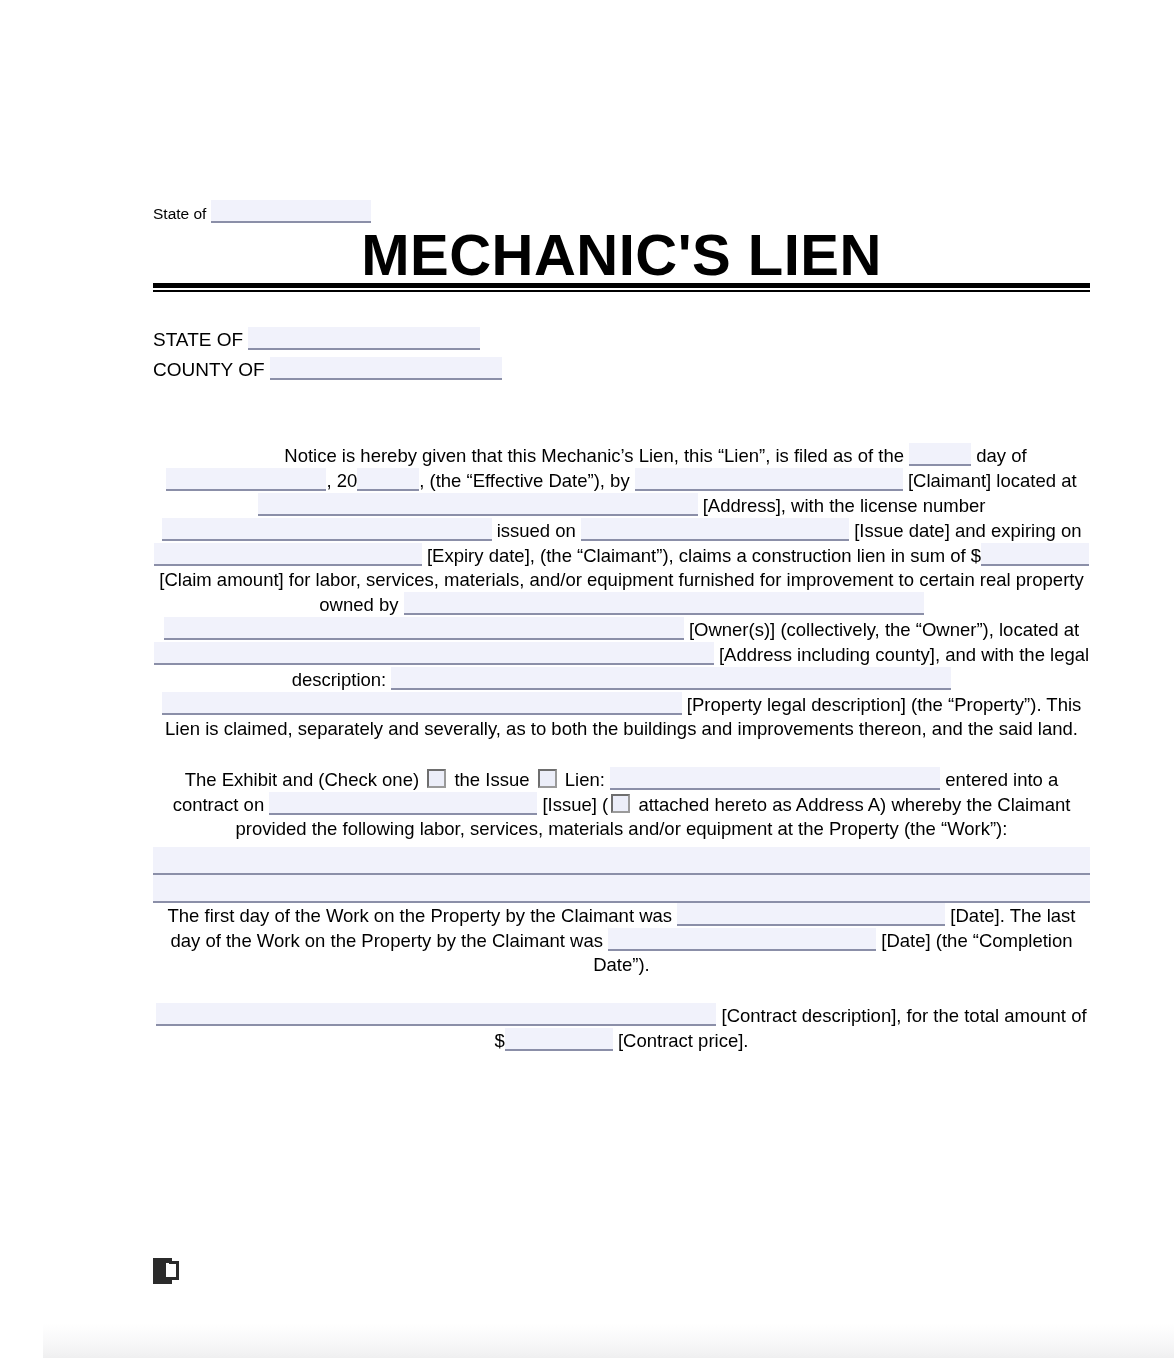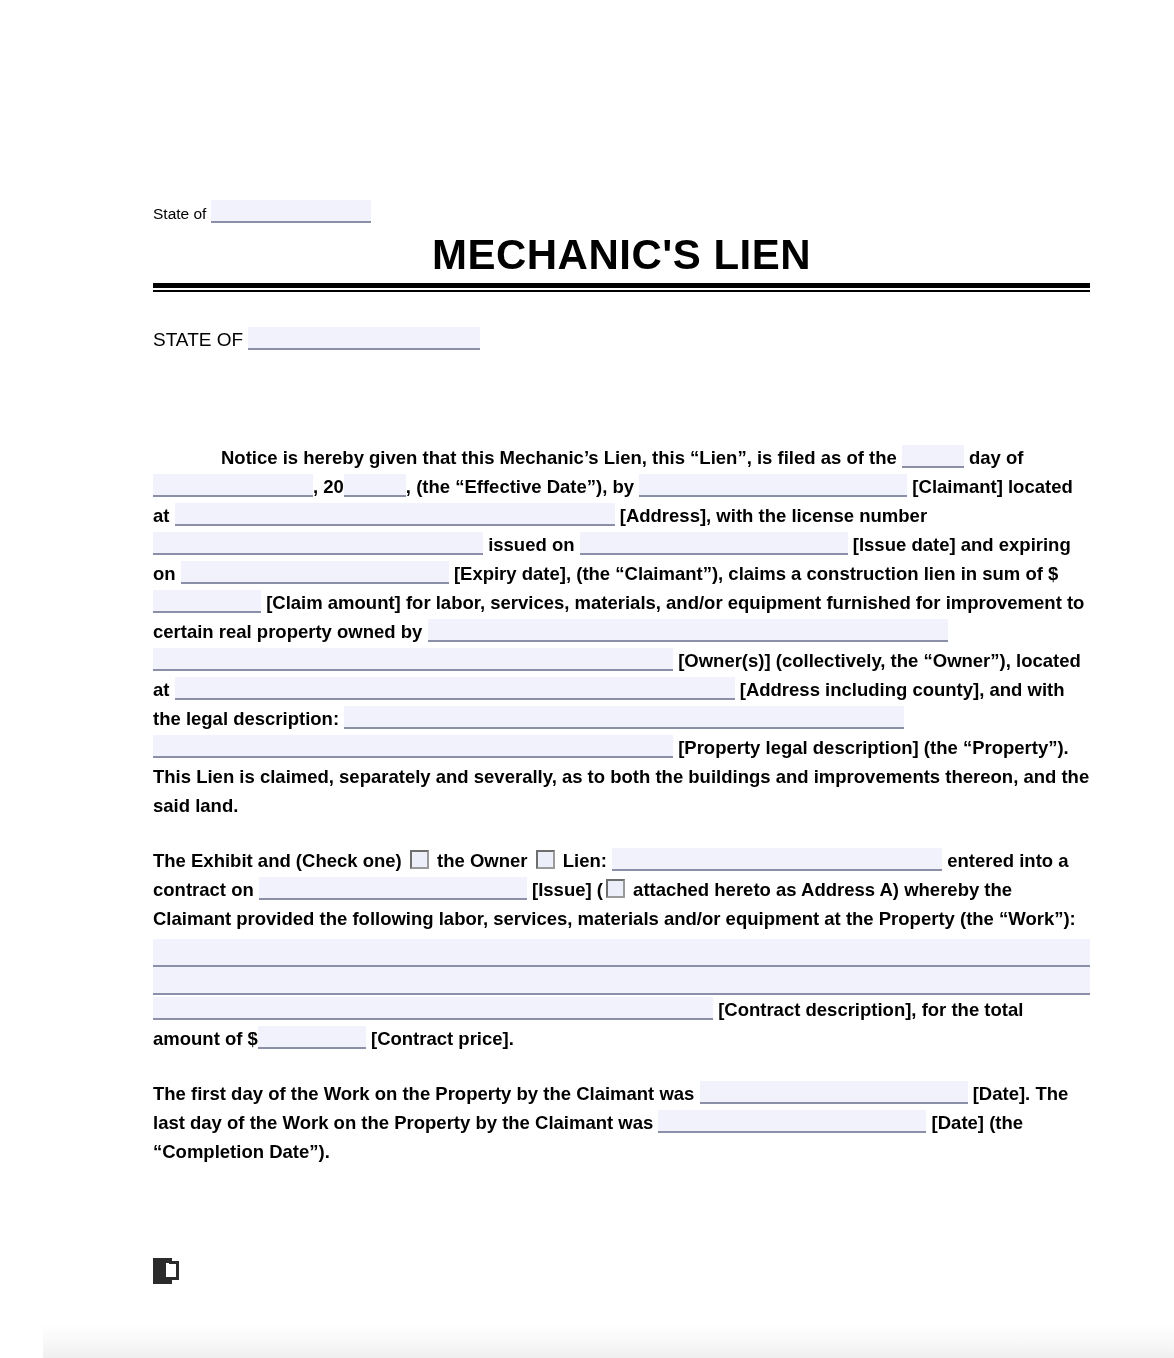--- a/index.html
+++ b/index.html
@@ -48,21 +48,21 @@
     white-space: nowrap;
   }
 
   
   .doc-title {
     position: absolute;
     top: 227px;
     left: 0;
     width: 937px;
     text-align: center;
-    font-size: 42px;
+    font-size: 58px;
     font-weight: bold;
     letter-spacing: 0.5px;
     line-height: 56px;
   }
 
   
   .rule-wrap {
     position: absolute;
     top: 283px;
     left: 0;
@@ -89,23 +89,22 @@
     line-height: 30px;
   }
 
   
   .body-copy {
     position: absolute;
     top: 443px;
     left: 0;
     width: 937px;
     font-size: 18.5px;
-    line-height: 29px;
-    text-align: left;
-    font-weight: bold;
+    line-height: 24px;
+    text-align: center;
   }
   .para {
     margin: 0 0 26px 0;
   }
   .para:last-child { margin-bottom: 0; }
   .indent { display: inline-block; width: 68px; }
 
   
   .blank {
     display: inline-block;
@@ -172,20 +171,24 @@
 
     <div class="rule-wrap">
       <div class="rule-thick"></div>
       <div class="rule-gap"></div>
       <div class="rule-thin"></div>
     </div>
 
     <div class="jurisdiction">
       <div>
         <span>STATE OF</span>
+        <span class="blank w-lg"></span>
+      </div>
+      <div>
+        <span>COUNTY OF</span>
         <span class="blank w-lg"></span>
       </div>
     </div>
 
     <div class="body-copy">
 
       <p class="para">
         <span class="indent"></span><span>Notice is hereby given that this Mechanic’s Lien, this “Lien”, is filed as of the</span>
         <span class="blank w-xs"></span>
         <span>day of</span>
@@ -213,51 +216,51 @@
         <span>the legal description:</span>
         <span class="blank w-5xl"></span>
         <span class="blank w-4xl"></span>
         <span>[Property legal description] (the “Property”).</span>
         <span>This Lien is claimed, separately and severally, as to both the buildings and improvements thereon, and the said land.</span>
       </p>
 
       <p class="para">
         <span>The Exhibit and (Check one)</span>
         <span class="cbx"></span>
-        <span>the Owner</span>
+        <span>the Issue</span>
         <span class="cbx"></span>
         <span>Lien:</span>
         <span class="blank w-2xl"></span>
         <span>entered into a contract on</span>
         <span class="blank w-xl"></span>
         <span>[Issue] (</span><span class="cbx"></span>
         <span>attached hereto as Address A)</span>
         <span>whereby the Claimant provided the following labor, services, materials and/or equipment at the Property (the “Work”):</span>
       </p>
 
       <div style="margin-top:-20px;">
         <span class="blank-line"></span>
         <span class="blank-line"></span>
       </div>
+
+      <p class="para">
+        <span>The first day of the Work on the Property by the Claimant was</span>
+        <span class="blank w-xl"></span>
+        <span>[Date].</span>
+        <span>The last day of the Work on the Property by the Claimant  was</span>
+        <span class="blank w-xl"></span>
+        <span>[Date]</span>
+        <span>(the “Completion Date”).</span>
+      </p>
 
       <p class="para" style="margin-top:0;">
         <span class="blank w-5xl"></span>
         <span>[Contract description], for the total amount</span>
         <span>of $</span><span class="blank w-sm"></span>
         <span>[Contract price].</span>
-      </p>
-
-      <p class="para">
-        <span>The first day of the Work on the Property by the Claimant was</span>
-        <span class="blank w-xl"></span>
-        <span>[Date].</span>
-        <span>The last day of the Work on the Property by the Claimant  was</span>
-        <span class="blank w-xl"></span>
-        <span>[Date]</span>
-        <span>(the “Completion Date”).</span>
       </p>
 
     </div>
   </div>
 
   <div class="logo">
     <svg width="32" height="32" viewBox="0 0 32 32" xmlns="http://www.w3.org/2000/svg">
       <path d="M0 0 H19 V19 H12 V26 H0 Z" fill="#2b2b2b"></path>
       <path d="M15 3 H26 V22 H15 Z" fill="#2b2b2b"></path>
       <path d="M13 5 H24 V20 H13 Z" fill="#ffffff"></path>

